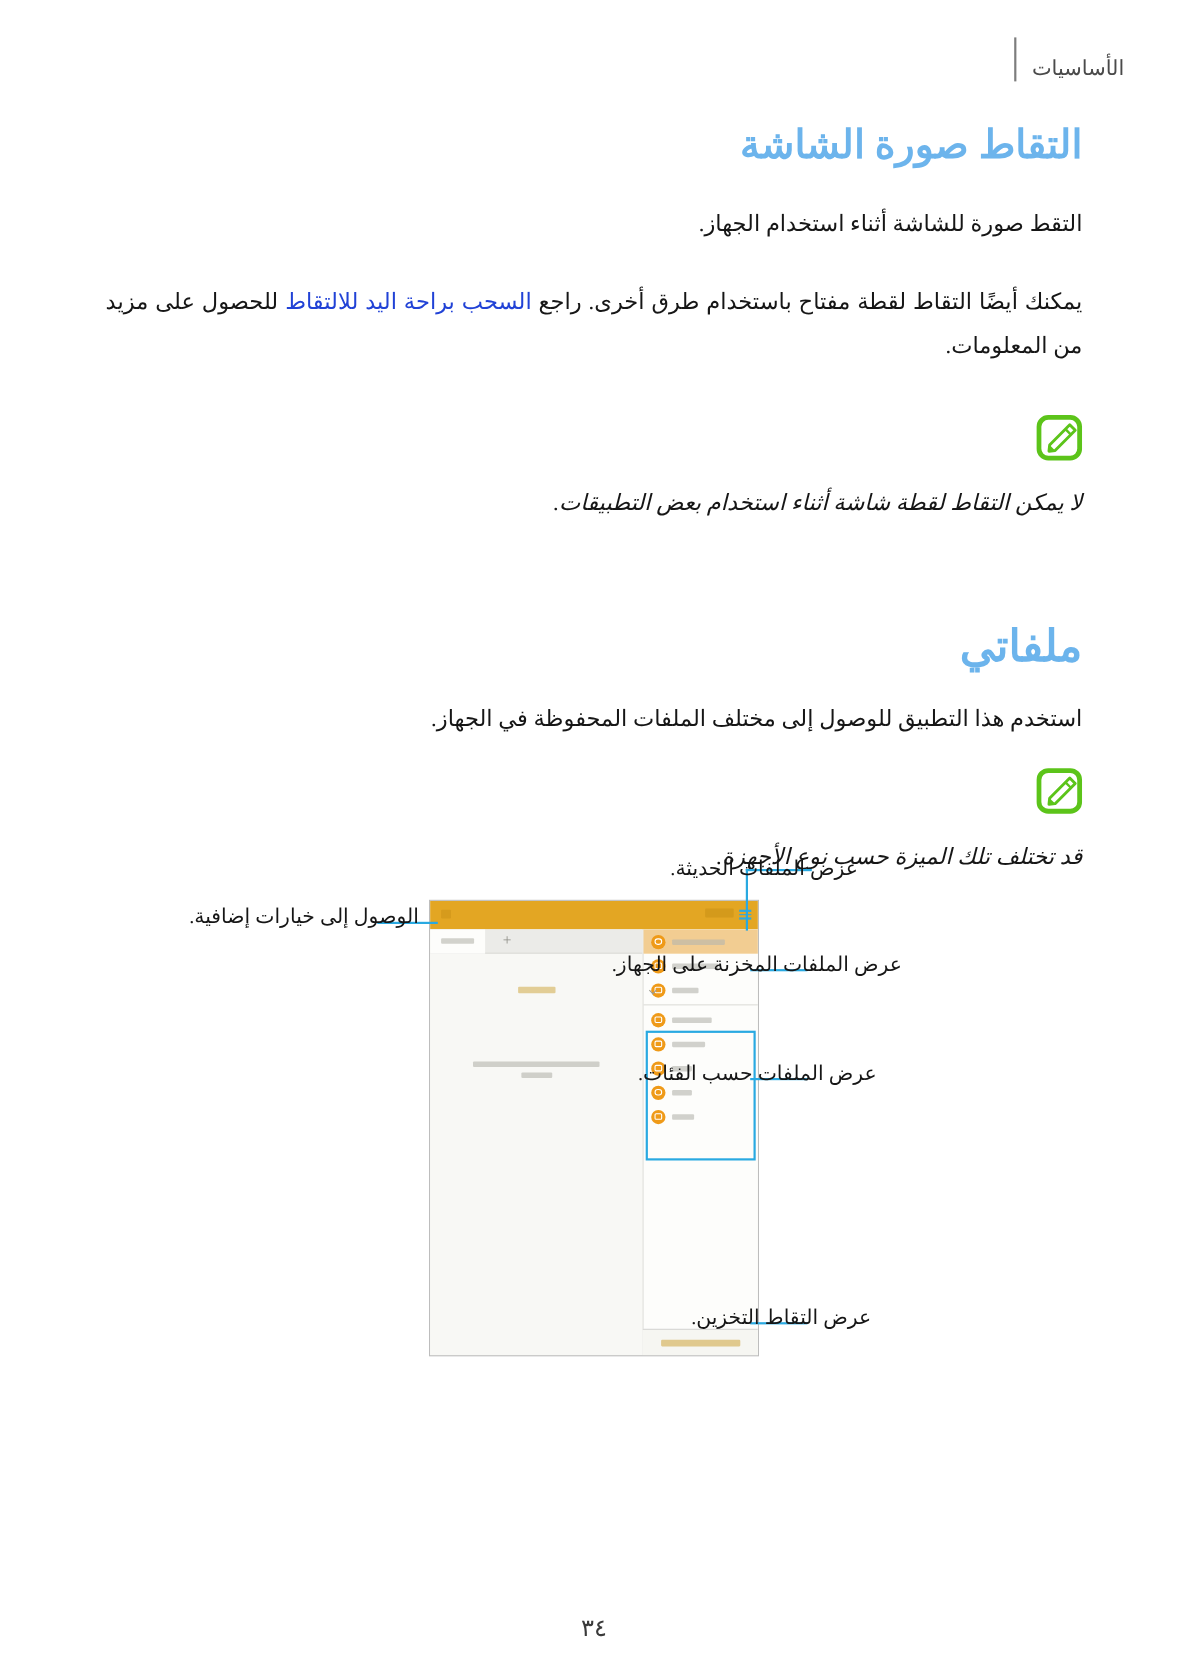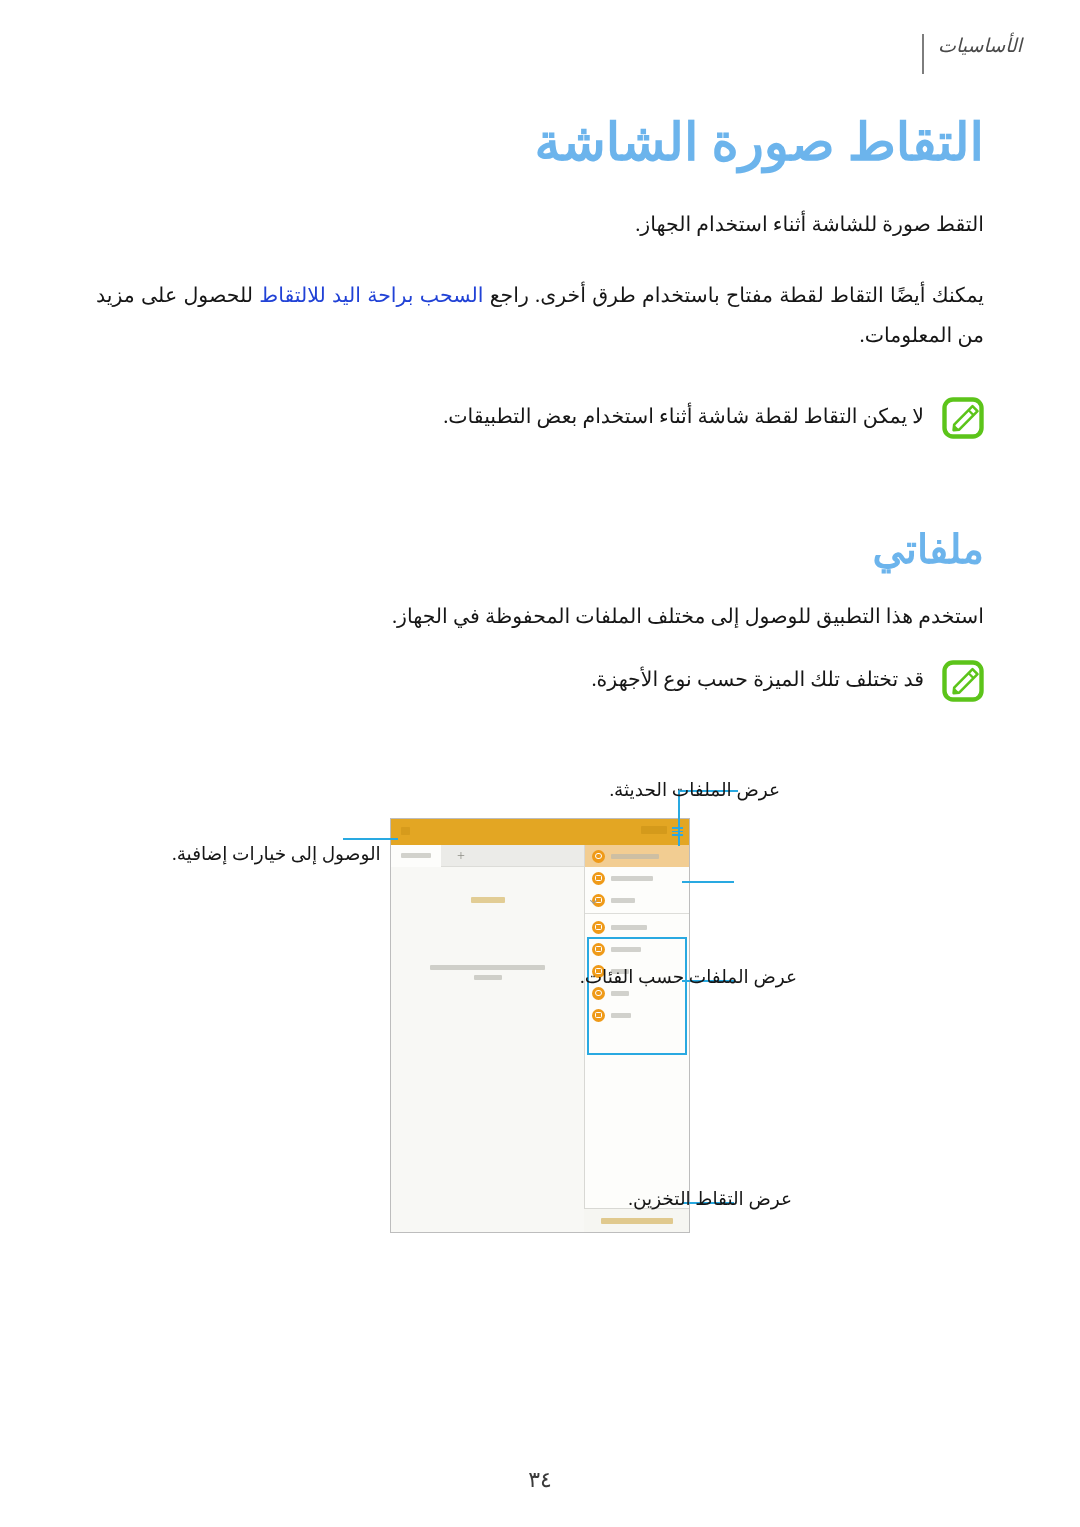--- a/index.html
+++ b/index.html
@@ -16,24 +16,23 @@
     color: #1a1a1a;
     direction: rtl;
   }
 
   
   .page-header {
     position: absolute;
     top: 34px;
     right: 58px;
     display: flex;
-    align-items: flex-start;
+    align-items: flex-end;
     gap: 14px;
     direction: rtl;
-    font-style: italic;
   }
   .page-header .rule {
     width: 2px;
     height: 40px;
     background: #7d7d7d;
   }
   .page-header .chapter {
     font-size: 19px;
     color: #4a4a4a;
     letter-spacing: 0.2px;
@@ -42,21 +41,21 @@
 
   
   .content {
     position: absolute;
     top: 110px;
     right: 96px;
     left: 96px;
   }
 
   h1.section-title {
-    font-size: 52px;
+    font-size: 36px;
     font-weight: bold;
     color: #6cb4ec;
     margin: 0;
     text-align: right;
     line-height: 1.25;
     letter-spacing: -0.5px;
   }
   h2.section-title {
     font-size: 40px;
     font-weight: bold;
@@ -84,25 +83,26 @@
 
   strong.bold { font-weight: bold; }
   a.xref {
     color: #2142d6;
     text-decoration: none;
   }
 
   
   .note-row {
     display: flex;
-    flex-direction: row;
+    flex-direction: column;
     align-items: flex-start;
     justify-content: flex-start;
     gap: 18px;
     direction: rtl;
+    font-style: italic;
   }
   .note-icon {
     flex: 0 0 auto;
     width: 42px;
     height: 42px;
     margin-top: 2px;
   }
   .note-text {
     font-size: 20.5px;
     line-height: 1.75;
@@ -502,23 +502,24 @@
       </div>
 
     </div>
   </div>
 
   <span class="leader v" style="left:678px; top:20px; height:56px;"></span>
   <span class="leader h" style="left:678px; top:20px; width:60px;"></span>
   <span class="ann" style="right:300px; top:8px;text-align:right;">عرض الملفات الحديثة.</span>
 
   <span class="leader h" style="left:343px; top:68px; width:55px;"></span>
-  <span class="ann" style="left:172px; top:52px;margin-top:20px;">الوصول إلى خيارات إضافية.</span>
+  <span class="ann" style="left:172px; top:52px;">الوصول إلى خيارات إضافية.</span>
 
   <span class="leader h" style="left:682px; top:111px; width:52px;"></span>
+  <span class="ann" style="right:260px; top:96px;">عرض الملفات المخزنة على الجهاز.</span>
 
   <span class="leader h" style="left:682px; top:210px; width:52px;"></span>
   <span class="ann" style="right:283px; top:195px;">عرض الملفات حسب الفئات.</span>
 
   <span class="leader h" style="left:682px; top:432px; width:52px;"></span>
   <span class="ann" style="right:288px; top:417px;">عرض التقاط التخزين.</span>
 </div>
 
 <div class="folio">٣٤</div>
 

